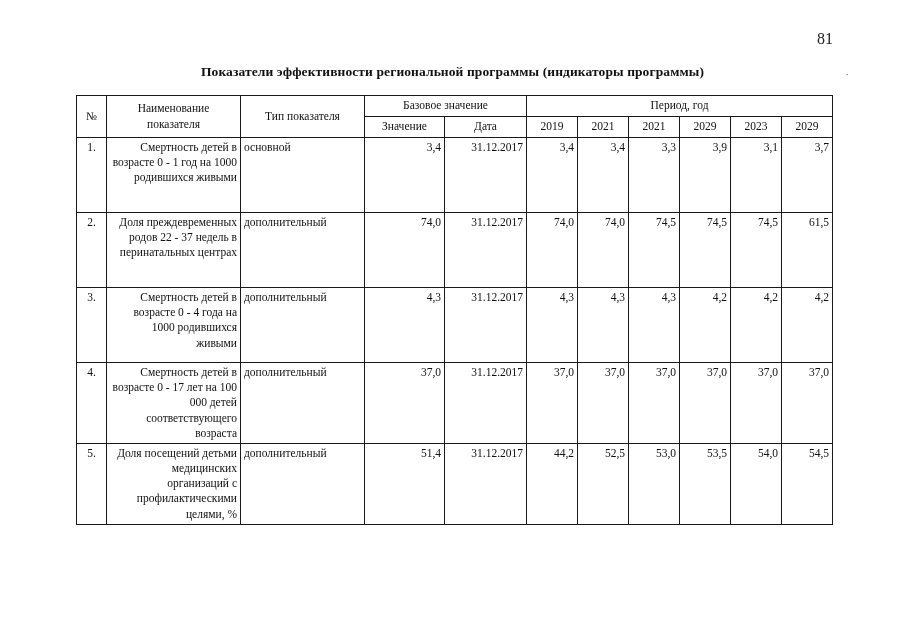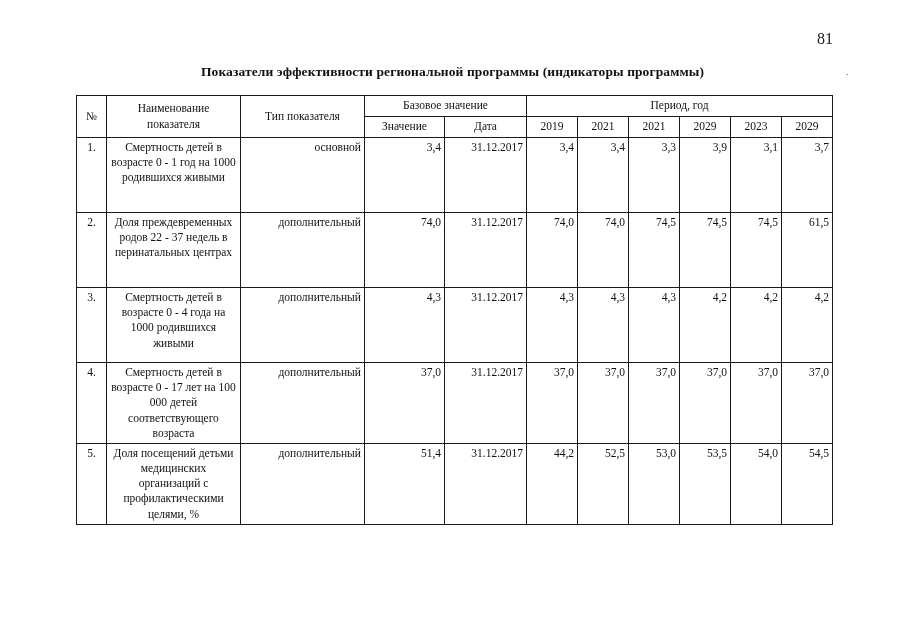--- a/index.html
+++ b/index.html
@@ -76,26 +76,26 @@
   .c-type { width: 124px; text-align: center; }
   .c-base-val { width: 80px; text-align: center; }
   .c-base-date { width: 82px; text-align: center; }
   .c-year { width: 51px; text-align: center; }
   td.num-cell {
     text-align: center;
     vertical-align: top;
     padding-top: 3px;
   }
   td.name-cell {
-    text-align: center;
+    text-align: right;
     padding-left: 5px;
     padding-top: 3px;
   }
   td.type-cell {
-    text-align: right;
+    text-align: left;
     vertical-align: top;
     padding-top: 3px;
   }
   td.val-cell {
     text-align: right;
     vertical-align: top;
     padding-top: 3px;
   }
   .hdr-top { height: 18px; }
   .row-tall td { height: 70px; }

